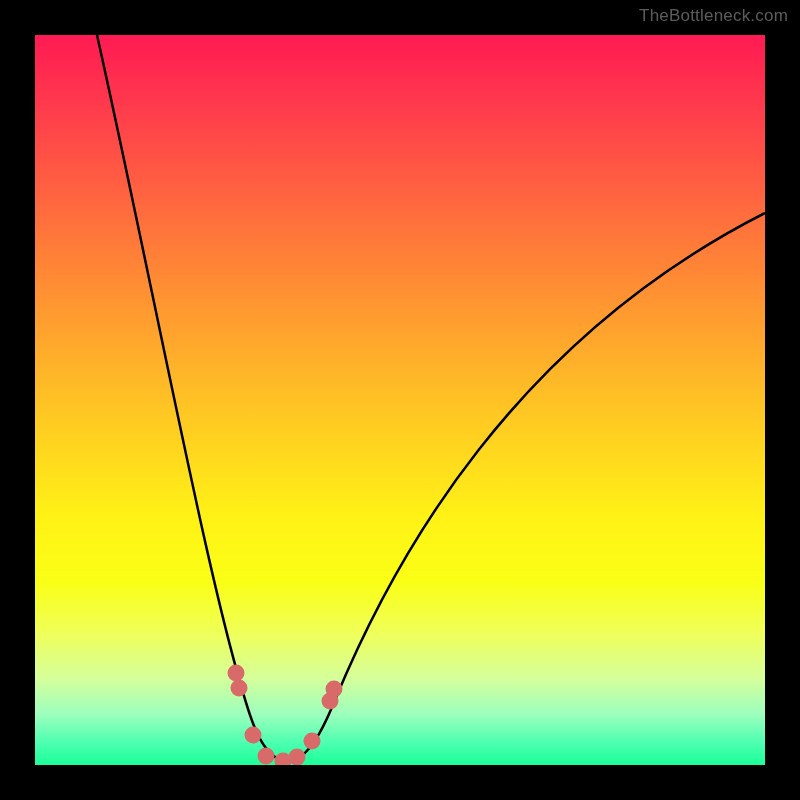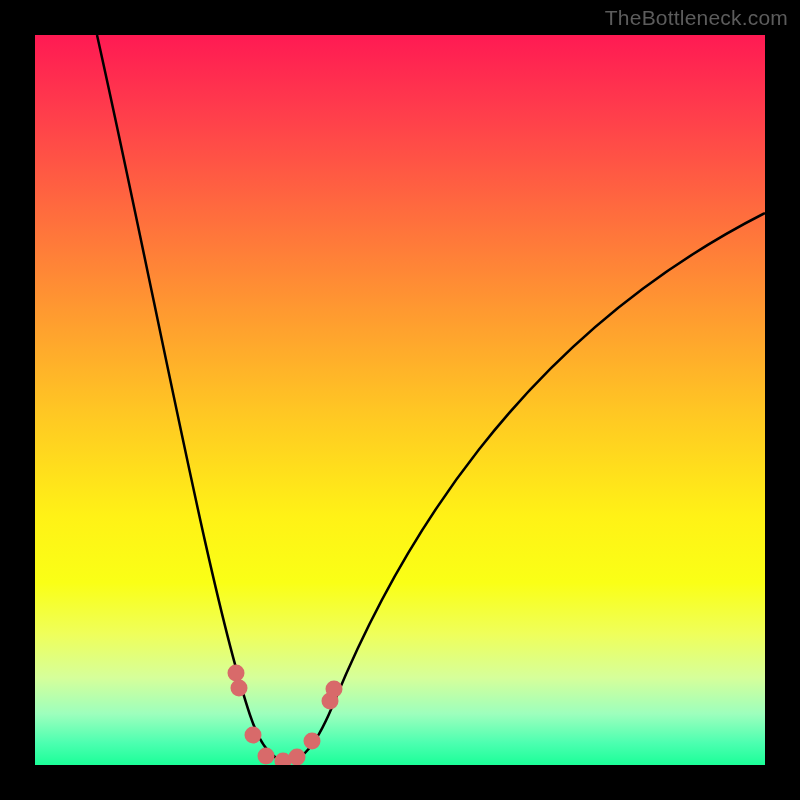--- a/index.html
+++ b/index.html
@@ -43,21 +43,21 @@
     left: 0;
     top: 0;
     width: 730px;
     height: 730px;
   }
   .watermark {
     position: absolute;
     top: 6px;
     right: 12px;
     color: #5c5c5c;
-    font-size: 21px;
+    font-size: 17px;
     font-weight: 500;
     letter-spacing: 0.2px;
   }
 </style>
 </head>
 <body>
 
 <div class="frame">
   <div class="plot-area">
     <svg class="curve-svg" viewBox="0 0 730 730" preserveAspectRatio="none">

